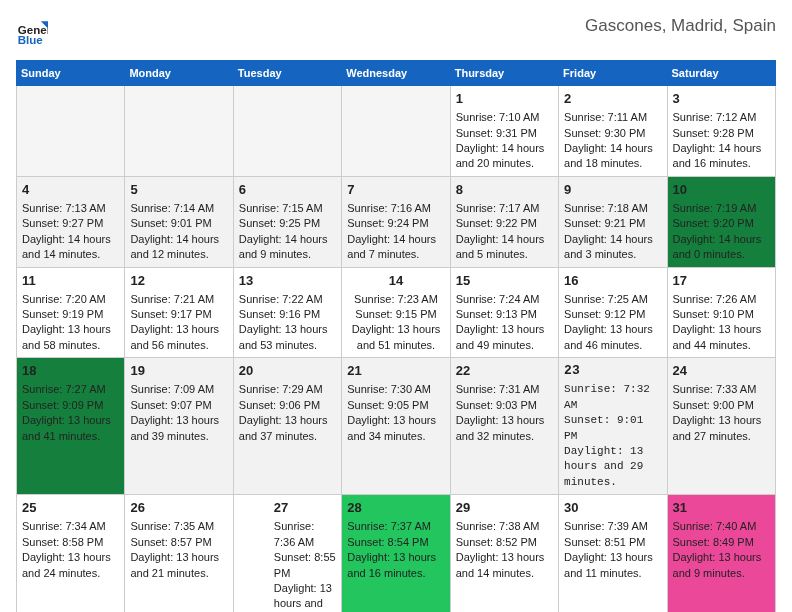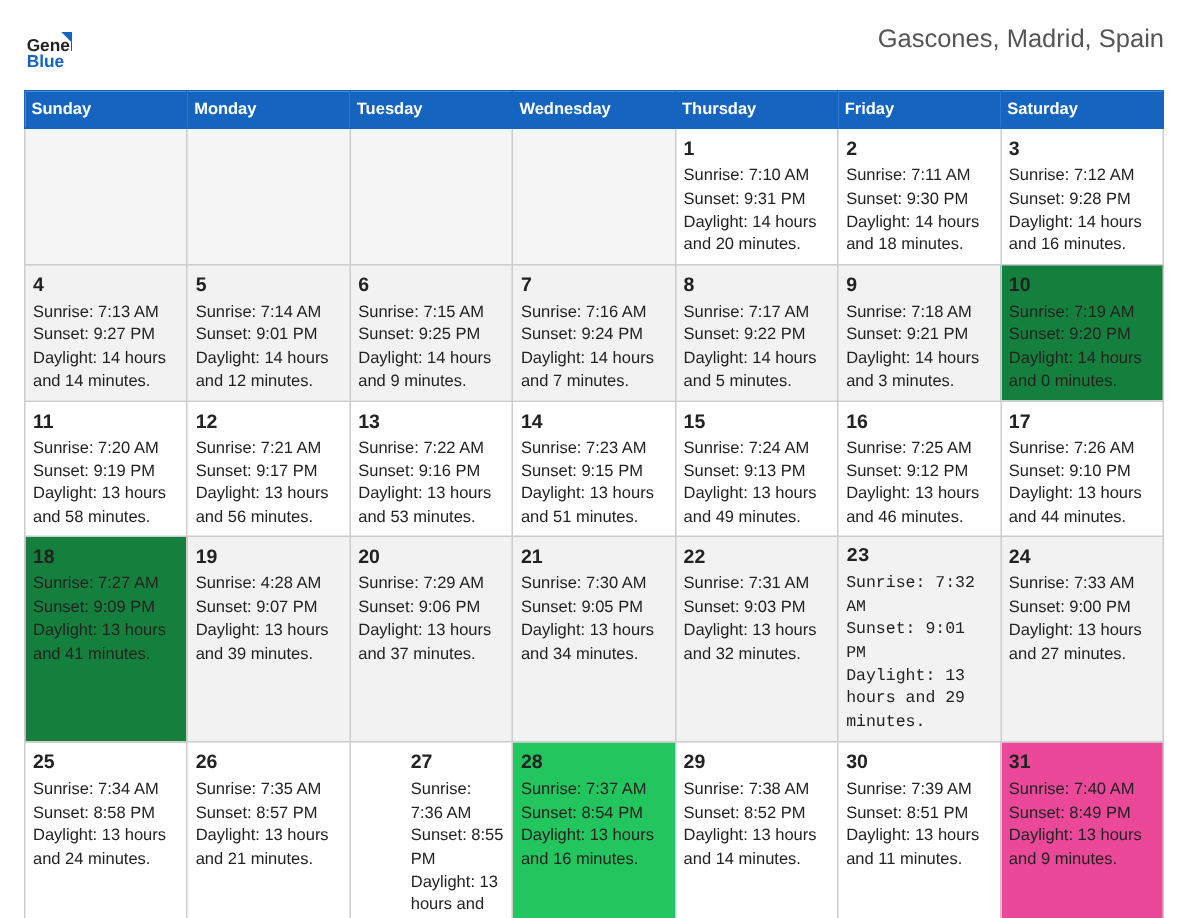--- a/index.html
+++ b/index.html
@@ -198,21 +198,21 @@
           <div>Sunrise: 7:21 AM</div>
           <div>Sunset: 9:17 PM</div>
           <div>Daylight: 13 hours and 56 minutes.</div>
         </td>
         <td style="background: rgb(255, 255, 255);">
           <span class="day-number">13</span>
           <div>Sunrise: 7:22 AM</div>
           <div>Sunset: 9:16 PM</div>
           <div>Daylight: 13 hours and 53 minutes.</div>
         </td>
-        <td style="background: rgb(255, 255, 255);">
+        <td style="background: rgb(255, 255, 255); text-align: center;">
           <span class="day-number">14</span>
           <div>Sunrise: 7:23 AM</div>
           <div>Sunset: 9:15 PM</div>
           <div>Daylight: 13 hours and 51 minutes.</div>
         </td>
         <td style="background: rgb(255, 255, 255);">
           <span class="day-number">15</span>
           <div>Sunrise: 7:24 AM</div>
           <div>Sunset: 9:13 PM</div>
           <div>Daylight: 13 hours and 49 minutes.</div>
@@ -232,21 +232,21 @@
       </tr>
       <tr>
         <td style="background: #15803d;">
           <span class="day-number">18</span>
           <div>Sunrise: 7:27 AM</div>
           <div>Sunset: 9:09 PM</div>
           <div>Daylight: 13 hours and 41 minutes.</div>
         </td>
         <td style="background: rgb(242, 242, 242);">
           <span class="day-number">19</span>
-          <div>Sunrise: 4:28 AM</div>
+          <div>Sunrise: 7:09 AM</div>
           <div>Sunset: 9:07 PM</div>
           <div>Daylight: 13 hours and 39 minutes.</div>
         </td>
         <td style="background: rgb(242, 242, 242);">
           <span class="day-number">20</span>
           <div>Sunrise: 7:29 AM</div>
           <div>Sunset: 9:06 PM</div>
           <div>Daylight: 13 hours and 37 minutes.</div>
         </td>
         <td style="background: rgb(242, 242, 242);">

